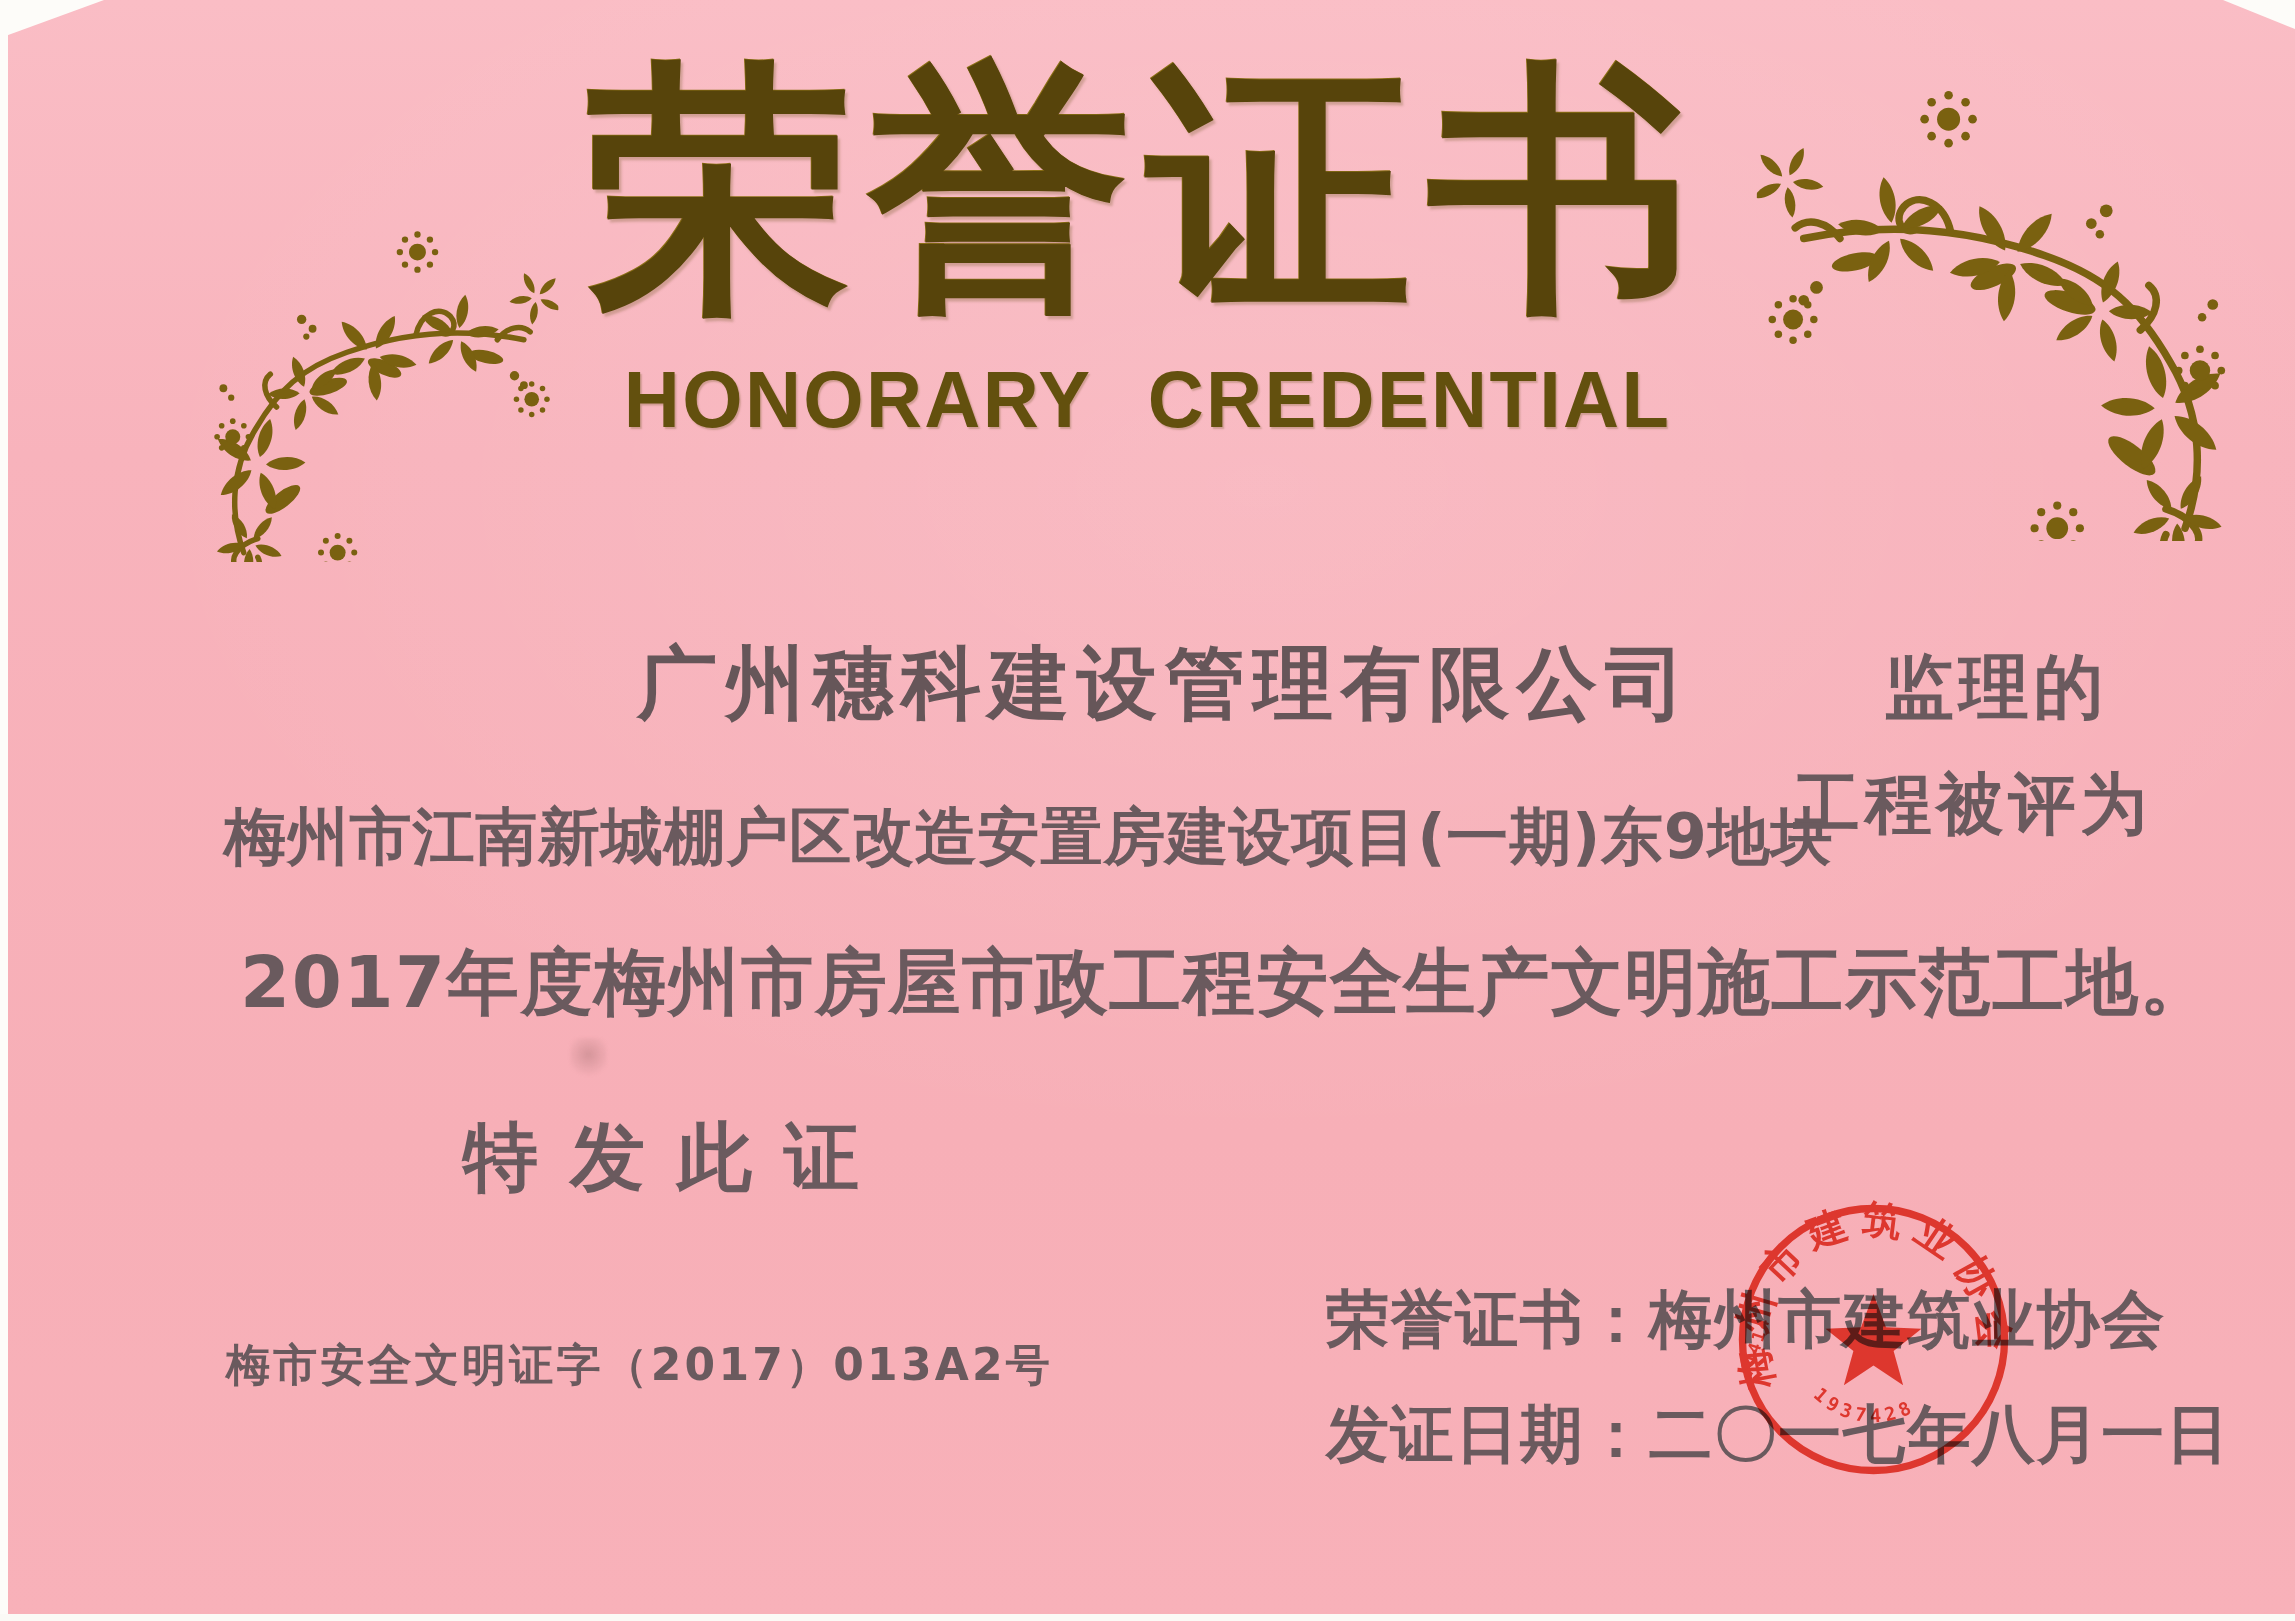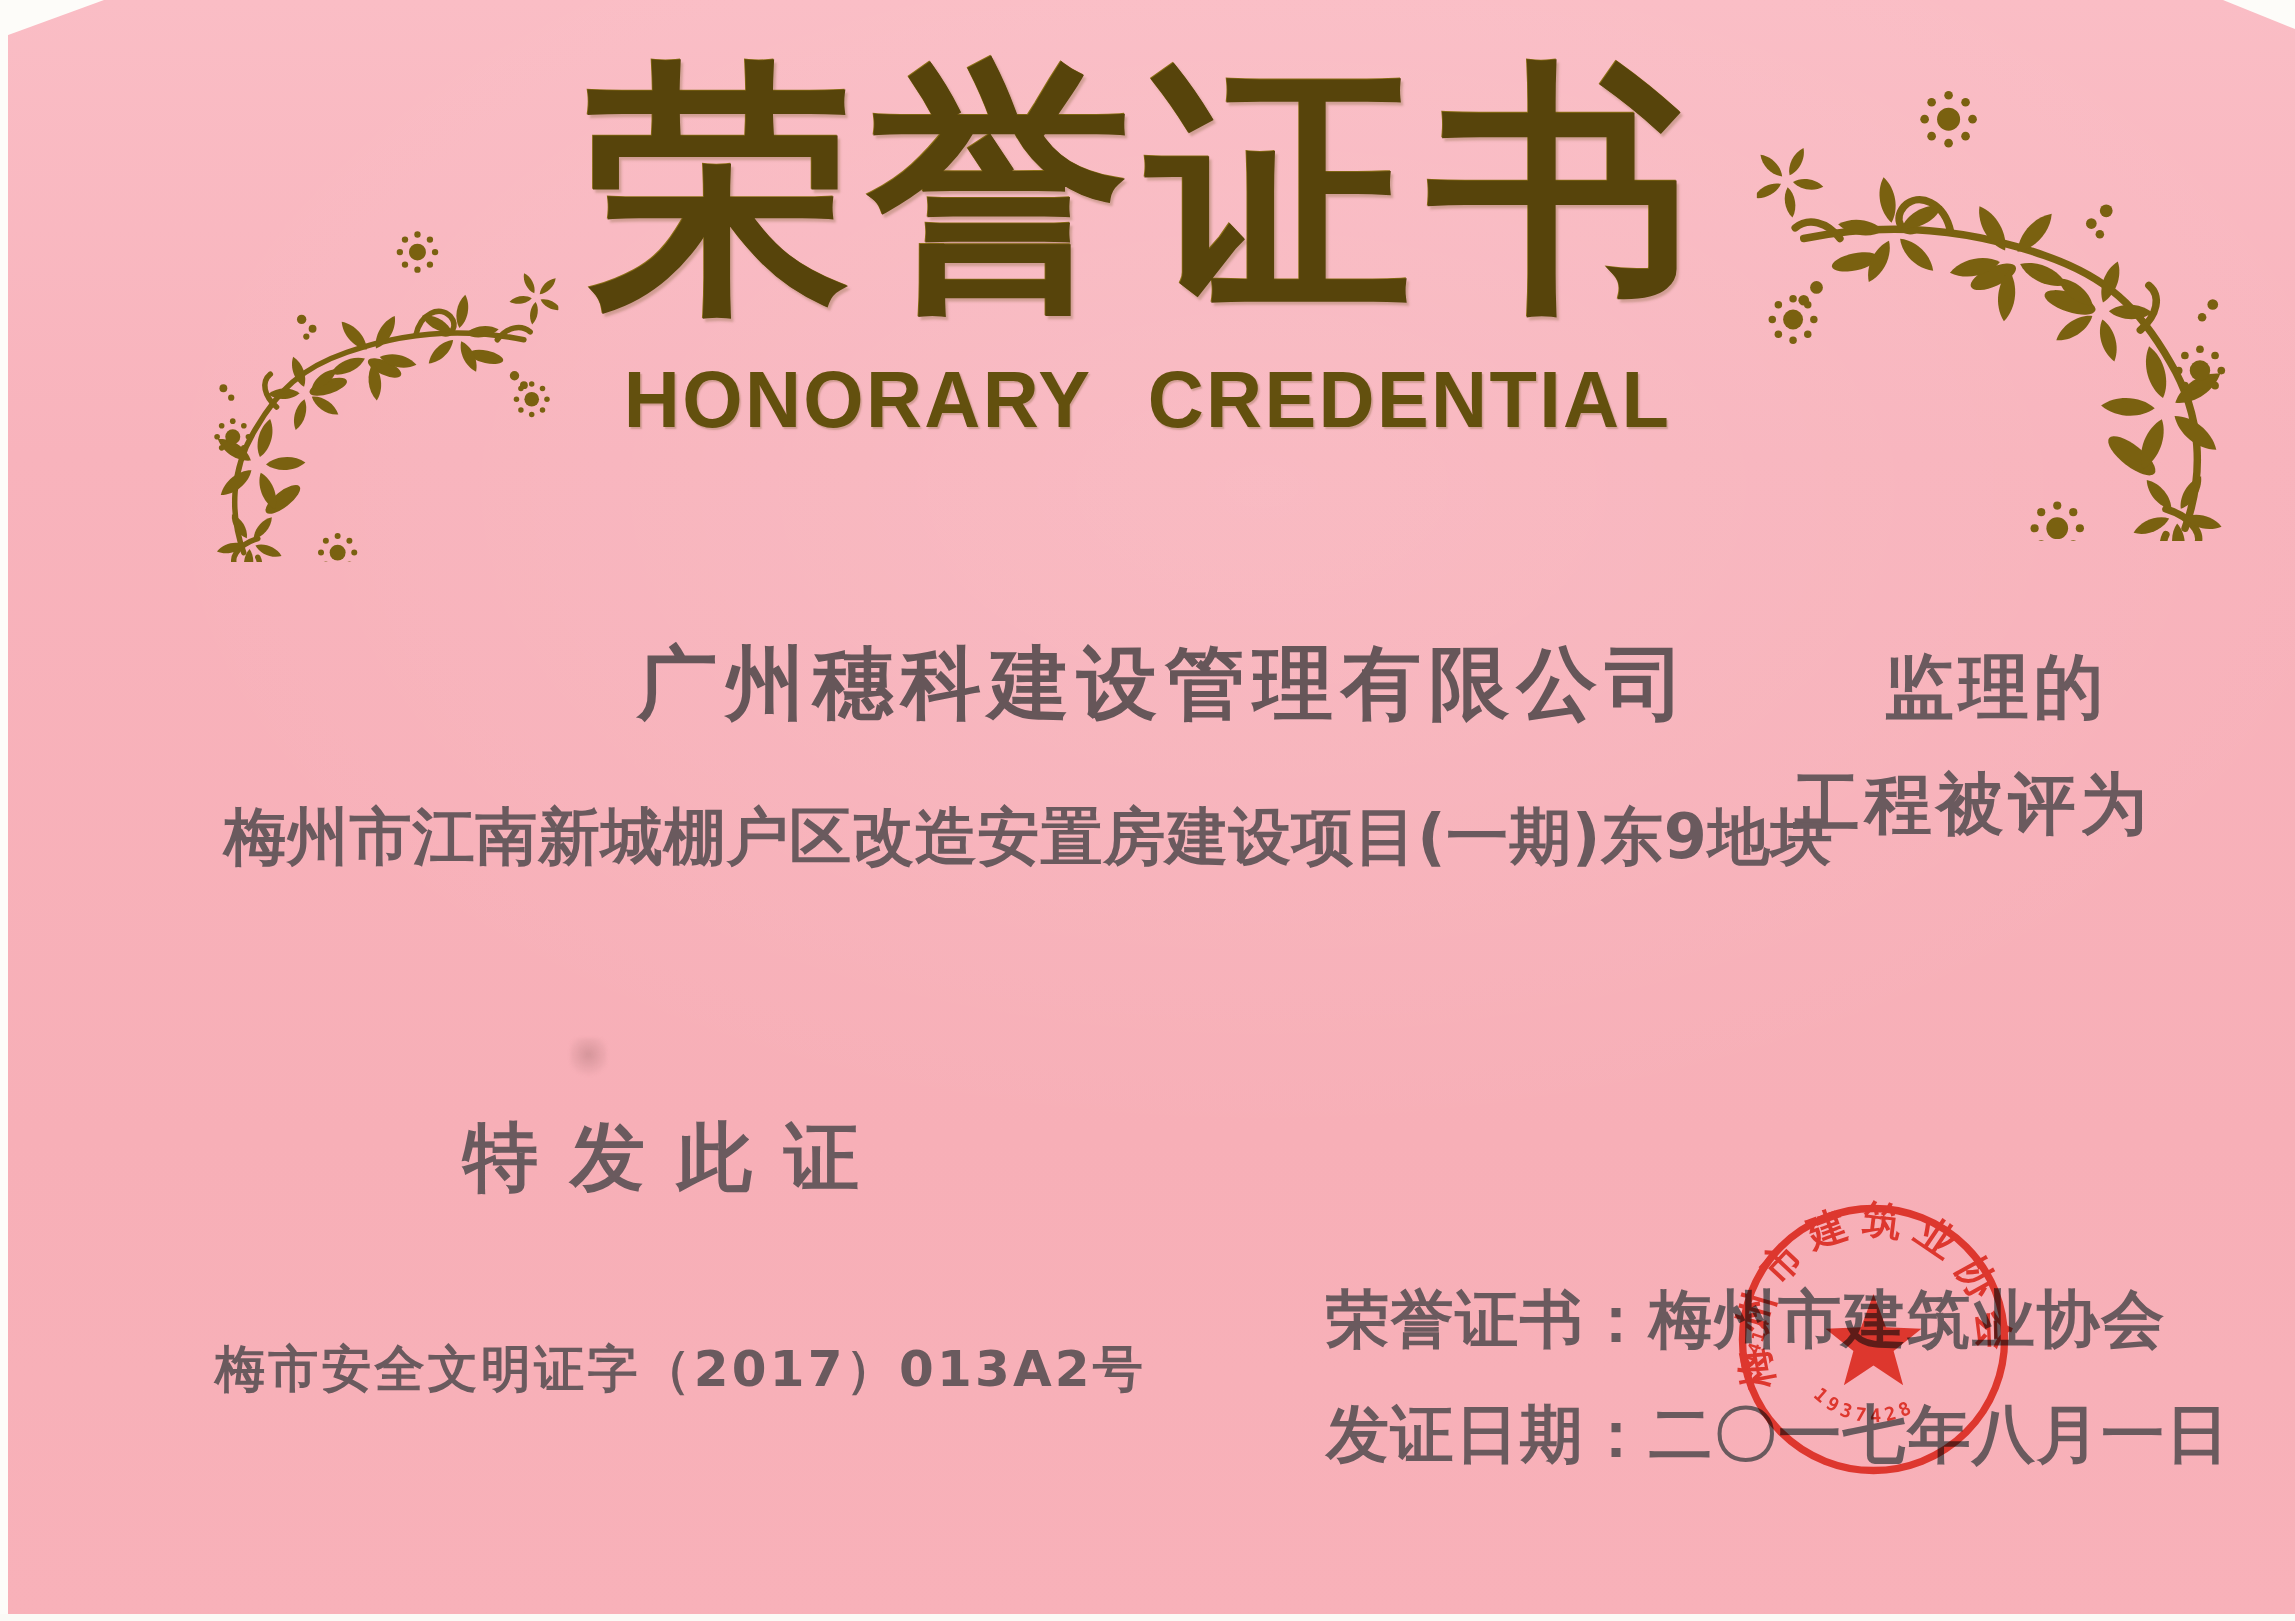--- a/index.html
+++ b/index.html
@@ -37,21 +37,21 @@
   }
 
   
   .ink{color:#6a5a5e;font-weight:700;white-space:nowrap;position:absolute;z-index:2;}
   .line-company{left:637px;top:631px;font-size:80px;letter-spacing:8px;color:#665659;}
   .line-supervised{left:1884px;top:641px;font-size:70px;letter-spacing:4.8px;}
   .line-project{left:224px;top:795px;font-size:62px;letter-spacing:0.8px;}
   .line-evaluated{left:1793px;top:759px;font-size:67px;letter-spacing:4.8px;}
   .line-award{left:240px;top:935px;font-size:72px;letter-spacing:1.6px;}
   .line-closing{left:463px;top:1080px;font-size:75px;letter-spacing:32px;margin-top:28px;}
-  .line-certno{left:215px;top:1336px;font-size:50px;letter-spacing:3.2px;}
+  .line-certno{left:226px;top:1336px;font-size:44px;letter-spacing:3.2px;}
   .line-issuer{left:1326px;top:1277px;font-size:63px;letter-spacing:1.6px;}
   .line-date{left:1326px;top:1392px;font-size:63px;letter-spacing:1.6px;}
 
   .smudge{
     position:absolute;left:570px;top:1038px;width:37px;height:42px;z-index:1;
     background:radial-gradient(circle at 50% 40%, rgba(150,100,100,0.35), rgba(150,100,100,0) 70%);
     filter:blur(1.6px);
   }
 
   .ornament{position:absolute;z-index:1;}
@@ -130,20 +130,21 @@
     <use href="#garland"></use>
   </svg>
 
   <div class="title">荣誉证书</div>
   <div class="subtitle">HONORARY CREDENTIAL</div>
 
   <div class="ink line-company">广州穗科建设管理有限公司</div>
   <div class="ink line-supervised">监理的</div>
   <div class="ink line-project">梅州市江南新城棚户区改造安置房建设项目(一期)东9地块</div>
   <div class="ink line-evaluated">工程被评为</div>
+  <div class="ink line-award">2017年度梅州市房屋市政工程安全生产文明施工示范工地。</div>
   <div class="ink line-closing">特发此证</div>
 
   <div class="ink line-certno">梅市安全文明证字（2017）013A2号</div>
   <div class="ink line-issuer"><span>荣誉证书：</span><span>梅州市建筑业协会</span></div>
   <div class="ink line-date"><span>发证日期：</span><span>二〇一七年八月一日</span></div>
 
   <div class="smudge"></div>
 
   <svg class="seal" viewBox="0 0 360 360">
     <circle cx="180" cy="180" r="161" fill="none" stroke="#e23b2b" stroke-width="9"></circle>

